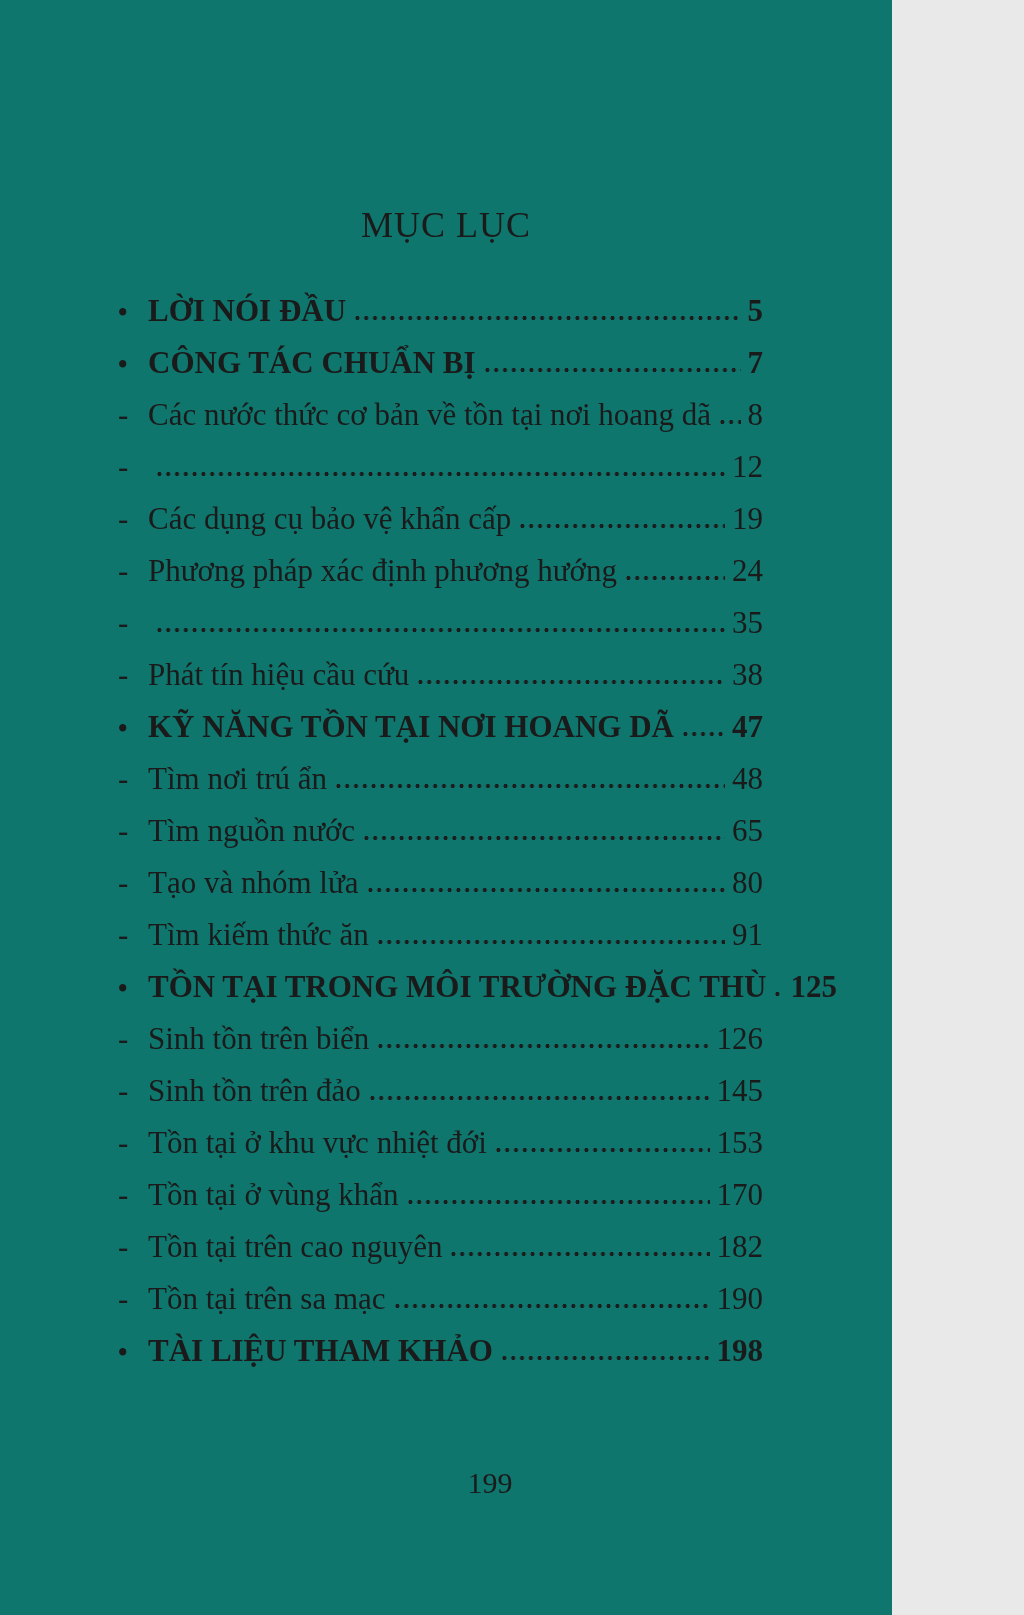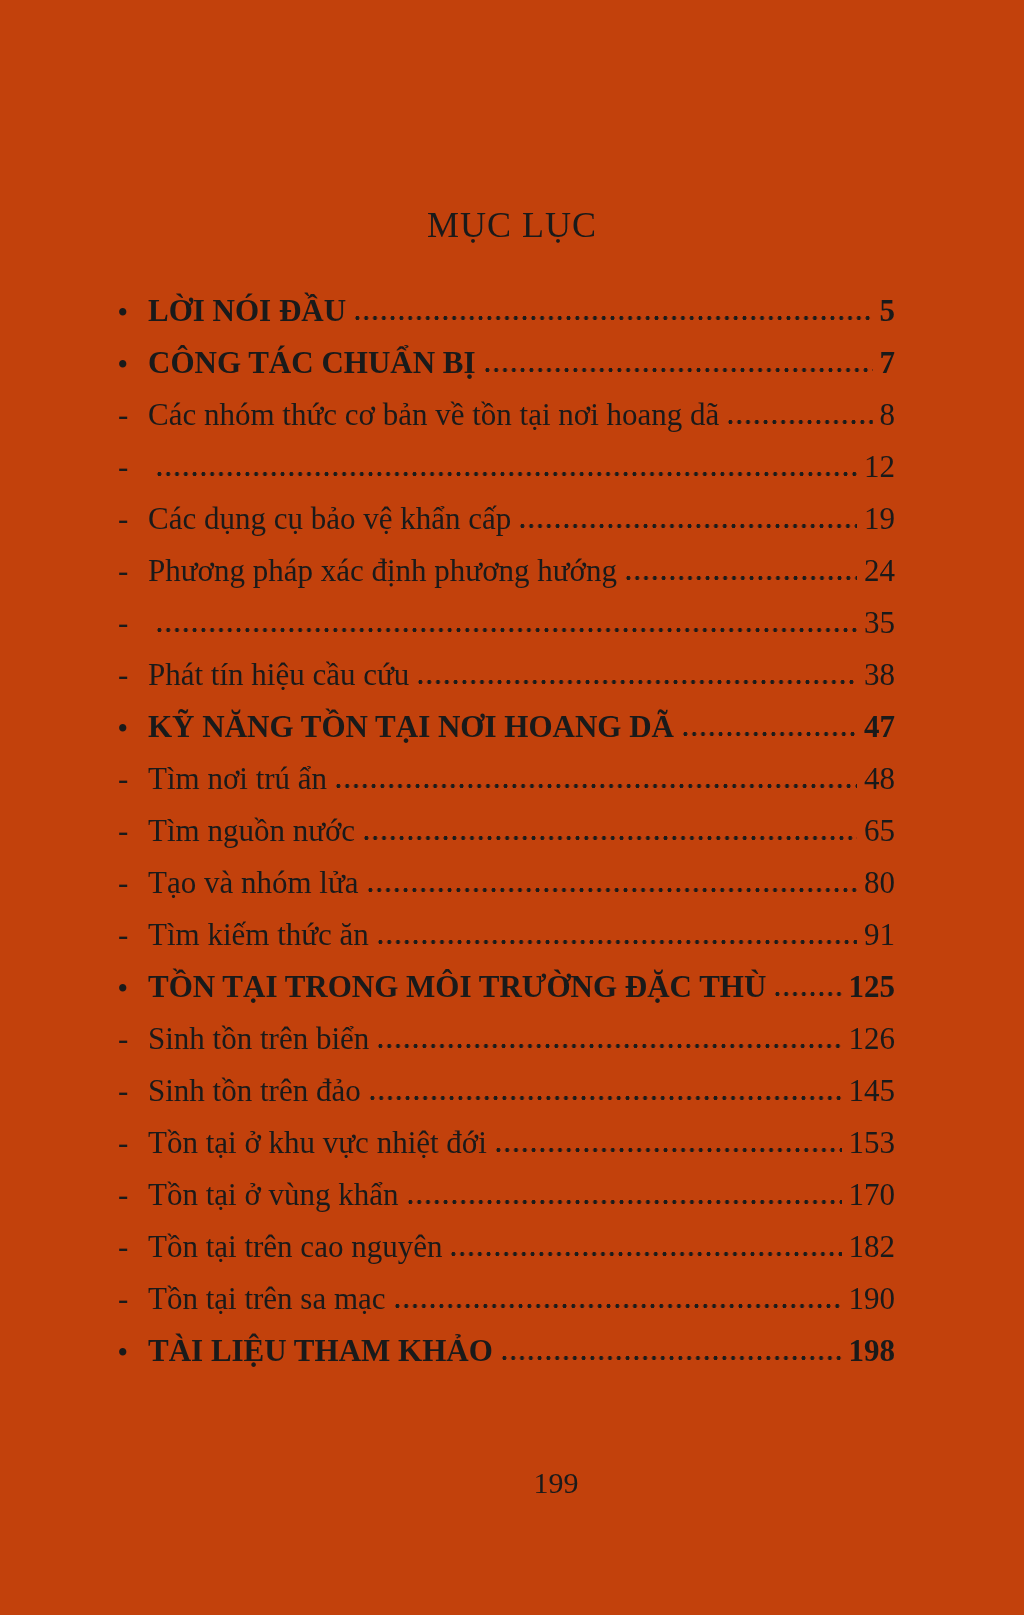--- a/index.html
+++ b/index.html
@@ -2,23 +2,23 @@
 <html><head>
 <meta charset="utf-8">
 <style>
   html, body {
     margin: 0;
     padding: 0;
     background: #e9e9e9;
   }
   .sheet {
     position: relative;
-    width: 1024px;
+    width: 892px;
     height: 1615px;
-    background: #c2410c;
+    background: #0f766e;
     color: #1a1a1a;
     font-family: "Liberation Serif", "DejaVu Serif", serif;
     overflow: hidden;
   }
   .doc-title {
     margin: 0;
     padding-top: 207px;
     text-align: center;
     font-size: 36px;
     font-weight: 400;
@@ -89,21 +89,21 @@
     <span class="entry-page">5</span>
   </div>
       <div class="toc-row section">
     <span class="marker">•</span>
     <span class="entry-label">CÔNG TÁC CHUẨN BỊ</span>
     <span class="leader"></span>
     <span class="entry-page">7</span>
   </div>
       <div class="toc-row">
     <span class="marker">-</span>
-    <span class="entry-label">Các nhóm thức cơ bản về tồn tại nơi hoang dã</span>
+    <span class="entry-label">Các nước thức cơ bản về tồn tại nơi hoang dã</span>
     <span class="leader"></span>
     <span class="entry-page">8</span>
   </div>
       <div class="toc-row">
     <span class="marker">-</span>
     <span class="leader"></span>
     <span class="entry-page">12</span>
   </div>
       <div class="toc-row">
     <span class="marker">-</span>

